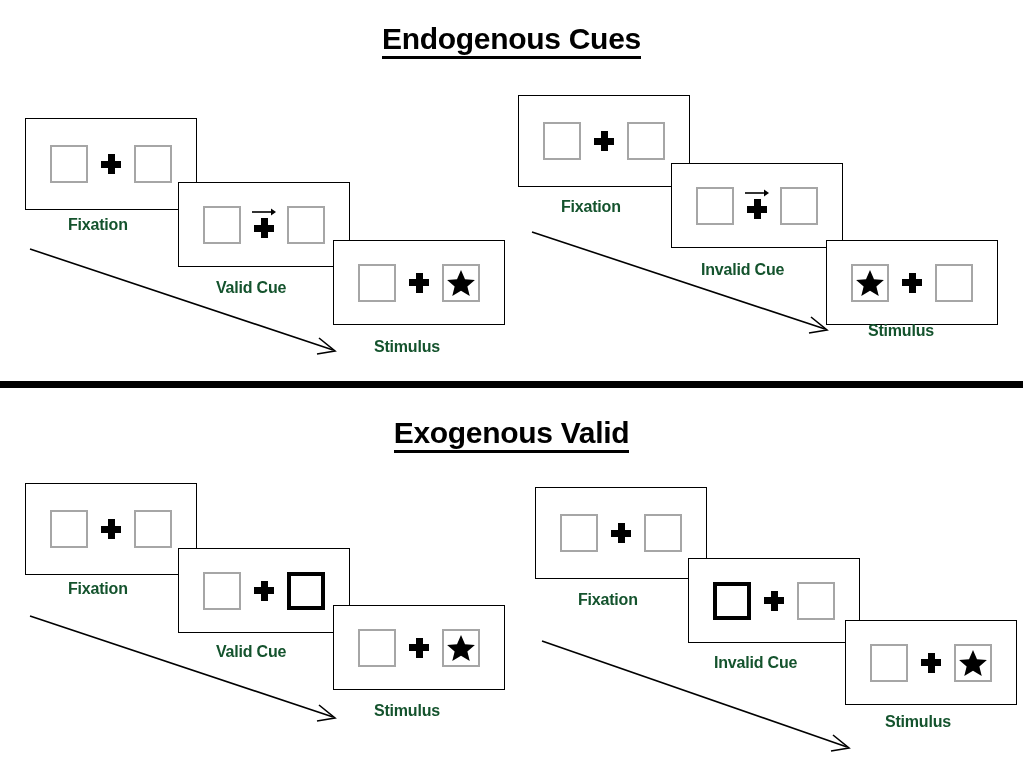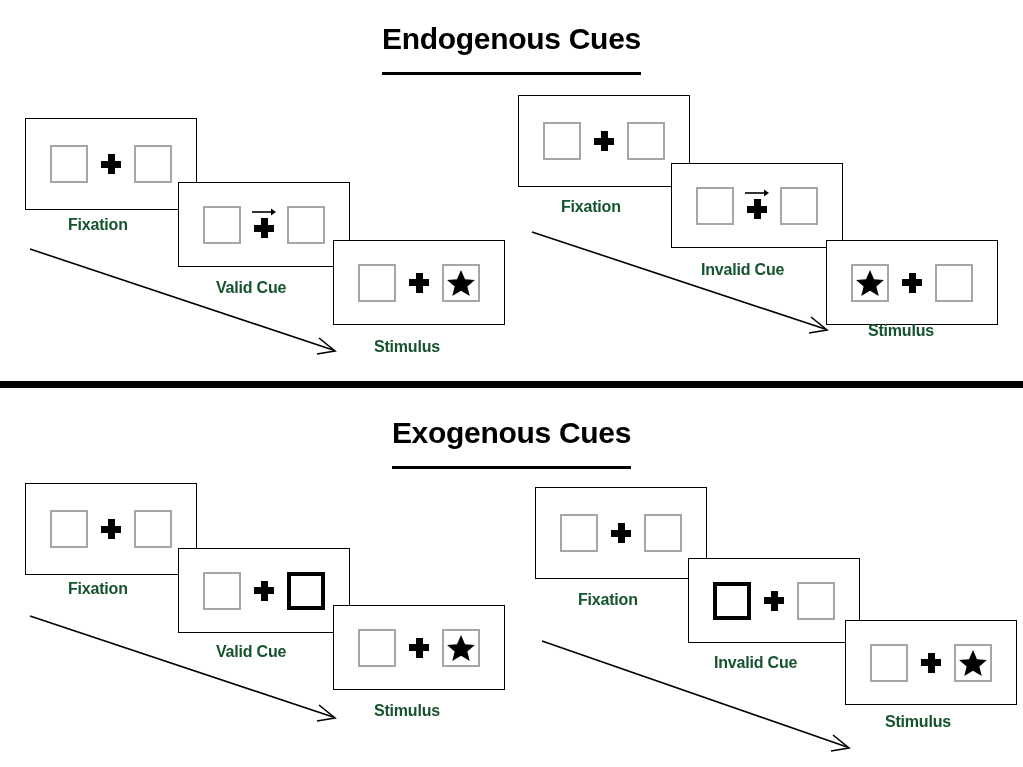--- a/index.html
+++ b/index.html
@@ -21,21 +21,21 @@
     position: absolute;
     width: 100%;
     text-align: center;
     font-size: 30px;
     font-weight: bold;
     letter-spacing: -0.3px;
     color: #000;
   }
   .section-title span {
     border-bottom: 3px solid #000;
-    padding-bottom: 17px;
+    padding-bottom: 1px;
   }
   #title-endogenous { top: 22px; left: 0; }
   #title-exogenous  { top: 416px; left: 0; }
 
   
   #divider {
     position: absolute;
     left: 0;
     top: 381px;
     width: 1023px;
@@ -233,21 +233,21 @@
 <div class="panel-label" style="left:868px; top:322px;">Stimulus</div>
 
 <svg class="flow-arrow" style="left:530px; top:228px; width:310px; height:115px;" viewBox="0 0 310 115">
   <line x1="2" y1="4" x2="295" y2="101" stroke="#000" stroke-width="1.6"></line>
   <polyline points="281,89 297,102 279,105" fill="none" stroke="#000" stroke-width="1.6"></polyline>
 </svg>
 
 <div id="divider"></div>
 
 <div class="section-title" id="title-exogenous">
-  <span>Exogenous Cues</span>
+  <span>Exogenous Valid</span>
 </div>
 
 <div class="panel" id="exo-valid-fixation" style="left:25px; top:483px; width:172px; height:92px;">
   <div class="panel-inner">
     <div class="sq"></div>
     <div class="cross-wrap">
       <div class="cross"></div>
     </div>
     <div class="sq"></div>
   </div>

